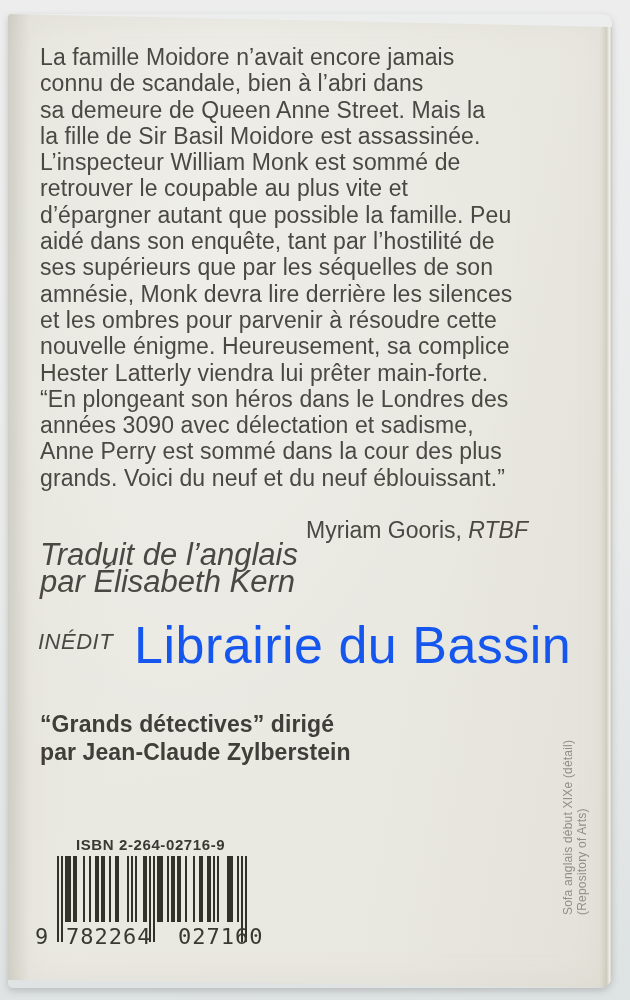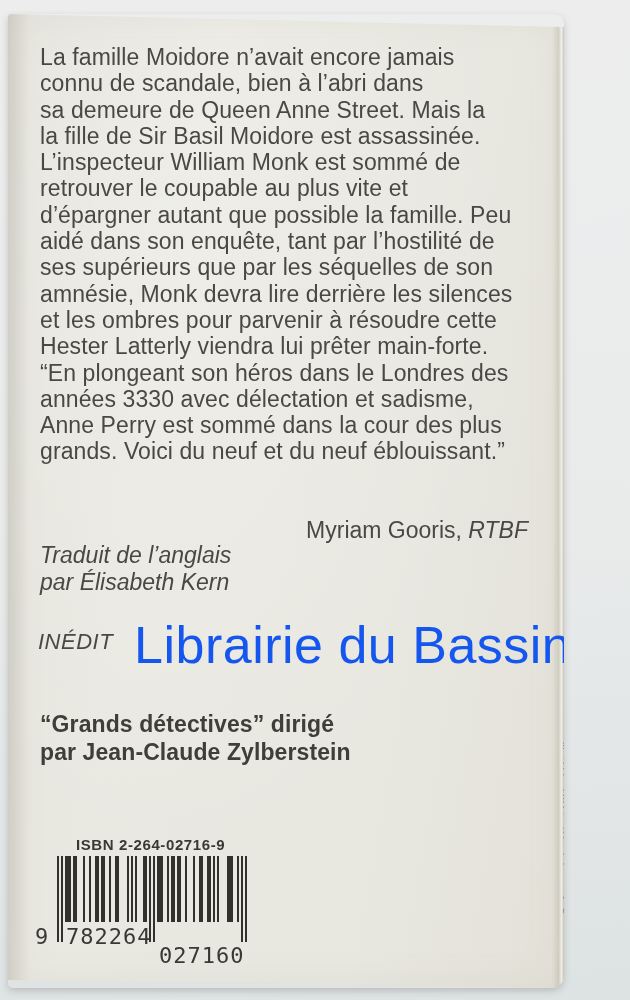--- a/index.html
+++ b/index.html
@@ -3,21 +3,21 @@
 <meta charset="utf-8">
 <style>
   html,body{margin:0;padding:0;}
   #canvas{
     position:relative;width:630px;height:1000px;overflow:hidden;
     background:linear-gradient(175deg,#ededee 0%,#e9ebeb 55%,#dde2e3 100%);
     font-family:"Liberation Sans",sans-serif;
   }
   
   #book{
-    position:absolute;left:8px;top:14px;width:556px;height:974px;
+    position:absolute;left:8px;top:14px;width:604px;height:974px;
     background:
       radial-gradient(ellipse at 30% 20%, rgba(255,255,255,0.25), rgba(255,255,255,0) 60%),
       linear-gradient(100deg,#e4e3db 0%,#e9e8e1 30%,#e8e7e0 70%,#e3e1d8 100%);
     border-radius:3px 9px 13px 5px;
     box-shadow:0 3px 7px rgba(60,60,55,0.22), inset 0 0 40px rgba(160,150,130,0.10);
     overflow:hidden;
   }
   
   .wedge-top{position:absolute;left:0;top:0;width:100%;height:13px;background:#eceeee;
     clip-path:polygon(0 0,100% 0,100% 100%);}
@@ -33,21 +33,21 @@
     position:absolute;left:32px;top:30px;width:528px;
     font-size:23px;line-height:26.3px;color:#4a4843;letter-spacing:0.1px;
   }
   #attribution{
     position:absolute;left:32px;top:503px;width:510px;
     font-size:23px;color:#4a4843;text-align:right;padding-right:22px;box-sizing:border-box;
   }
   #attribution .src{font-style:italic;}
   #translator{
     position:absolute;left:32px;top:528px;
-    font-size:23px;line-height:26.5px;color:#4a4843;font-style:italic;
+    font-size:31px;line-height:26.5px;color:#4a4843;font-style:italic;
   }
   #inedit{
     position:absolute;left:30px;top:615px;
     font-size:22px;color:#4a4843;font-style:italic;letter-spacing:0.5px;
   }
   #watermark{
     position:absolute;left:126px;top:601px;width:460px;
     font-size:52px;letter-spacing:0.5px;white-space:nowrap;
   }
   #collection{
@@ -64,21 +64,21 @@
     position:absolute;left:68px;top:822px;
     font-size:15px;font-weight:bold;color:#3a3833;letter-spacing:0.6px;
   }
   #barcode{position:absolute;left:49px;top:842px;width:190px;height:102px;}
   #bars{position:absolute;left:0;top:0;width:190px;height:86px;}
   #bars .bar{position:absolute;top:0;background:#33312c;}
   .bc-digit{position:absolute;font-family:"DejaVu Sans Mono",monospace;
     font-size:22px;color:#3a3833;top:68px;letter-spacing:1px;}
   #bc-first{left:-22px;}
   #bc-left{left:9px;}
-  #bc-right{left:102px;margin-top:19px;}
+  #bc-right{left:121px;}
 </style>
 </head>
 <body>
 
 <div id="canvas">
   <div id="book">
     <div class="edge-left"></div>
     <div class="edge-right"></div>
     <div class="wedge-top"></div>
     <div class="wedge-bottom"></div>
@@ -88,23 +88,24 @@
         <div class="line">connu de scandale, bien à l’abri dans</div>
         <div class="line">sa demeure de Queen Anne Street. Mais la</div>
         <div class="line">la fille de Sir Basil Moidore est assassinée.</div>
         <div class="line">L’inspecteur William Monk est sommé de</div>
         <div class="line">retrouver le coupable au plus vite et</div>
         <div class="line">d’épargner autant que possible la famille. Peu</div>
         <div class="line">aidé dans son enquête, tant par l’hostilité de</div>
         <div class="line">ses supérieurs que par les séquelles de son</div>
         <div class="line">amnésie, Monk devra lire derrière les silences</div>
         <div class="line">et les ombres pour parvenir à résoudre cette</div>
+        <div class="line">nouvelle énigme. Heureusement, sa complice</div>
         <div class="line">Hester Latterly viendra lui prêter main-forte.</div>
         <div class="line">“En plongeant son héros dans le Londres des</div>
-        <div class="line">années 3330 avec délectation et sadisme,</div>
+        <div class="line">années 3090 avec délectation et sadisme,</div>
         <div class="line">Anne Perry est sommé dans la cour des plus</div>
         <div class="line">grands. Voici du neuf et du neuf éblouissant.”</div>
       </div>
 
     <div id="attribution"><span>Myriam Gooris, </span><span class="src">RTBF</span></div>
 
     <div id="translator">
       <div>Traduit de l’anglais</div>
       <div>par Élisabeth Kern</div>
     </div>

